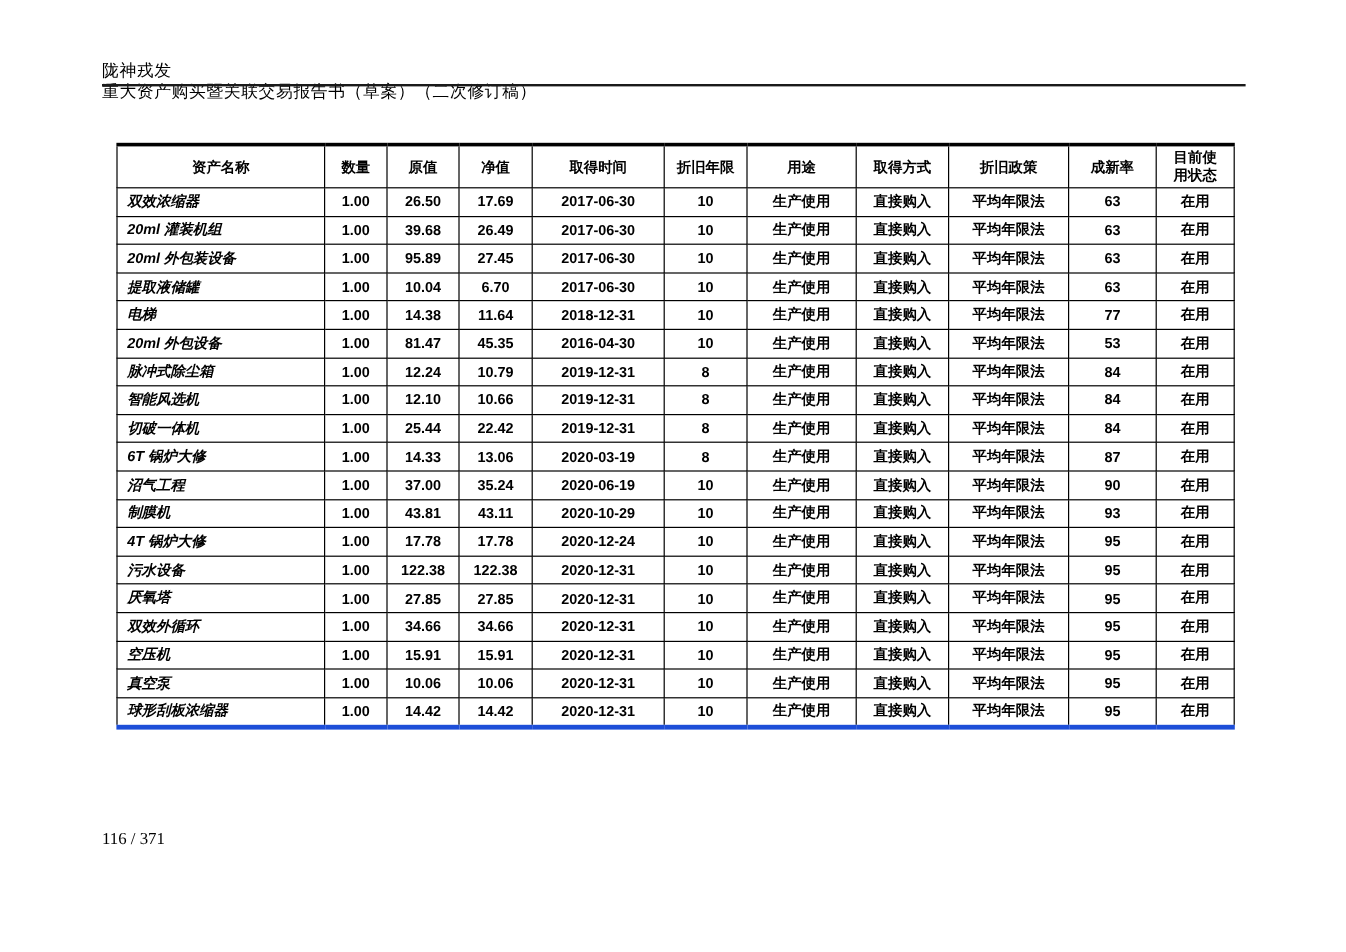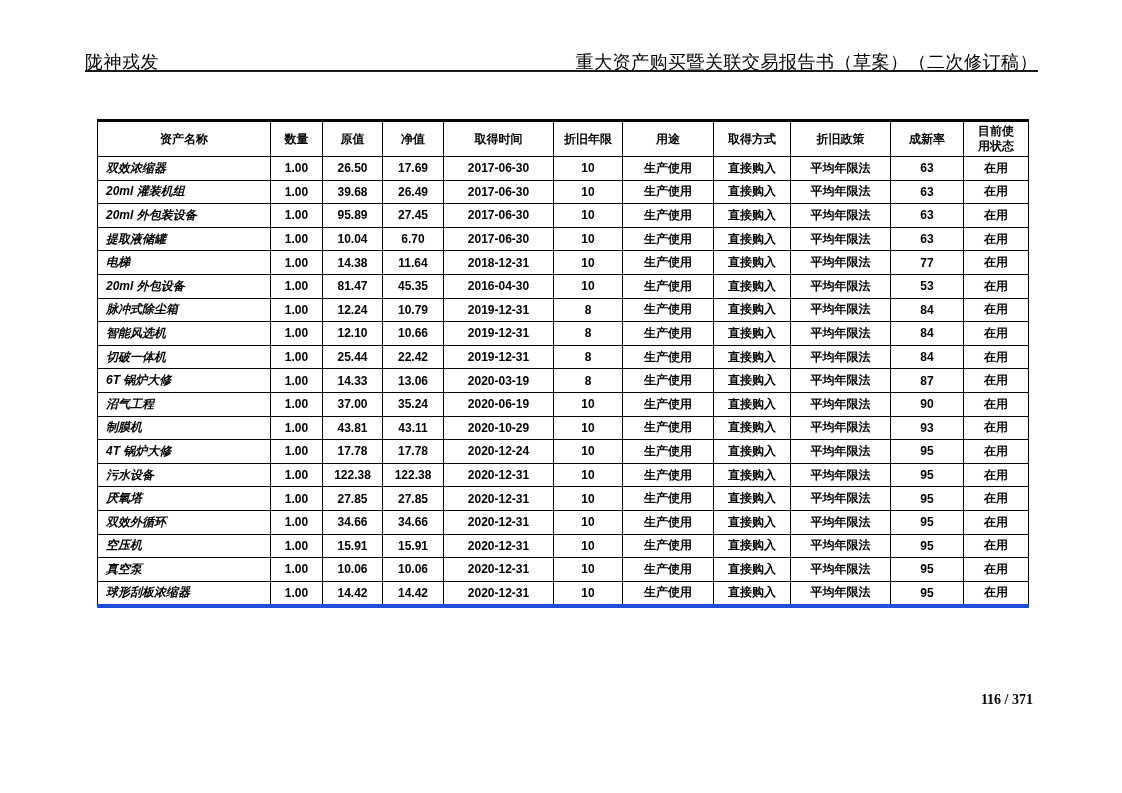--- a/index.html
+++ b/index.html
@@ -16,23 +16,24 @@
     font-family: "Liberation Serif", serif;
     overflow: hidden;
   }
   .doc-header {
     position: absolute;
     top: 50px;
     left: 85px;
     width: 953px;
     display: flex;
     justify-content: space-between;
-    align-items: flex-end;
-    font-size: 18px;
+    align-items: flex-start;
+    font-size: 14px;
     letter-spacing: 0.5px;
+    flex-direction: column;
   }
   .header-rule {
     position: absolute;
     top: 70px;
     left: 85px;
     width: 953px;
     height: 0;
     border-top: 2px solid #1a1a1a;
   }
   table.asset-table {
@@ -75,23 +76,23 @@
     font-style: italic;
   }
   table.asset-table tbody tr:last-child td {
     border-bottom: 4px solid #1d4ed8;
   }
   .doc-footer {
     position: absolute;
     top: 692px;
     left: 85px;
     width: 948px;
-    text-align: right;
+    text-align: left;
     font-size: 14px;
-    font-weight: bold;
+    font-weight: normal;
     font-family: "Liberation Serif", serif;
   }
 </style>
 </head>
 <body>
 
 <div class="page">
 
   <div class="doc-header">
     <span>陇神戎发</span>

